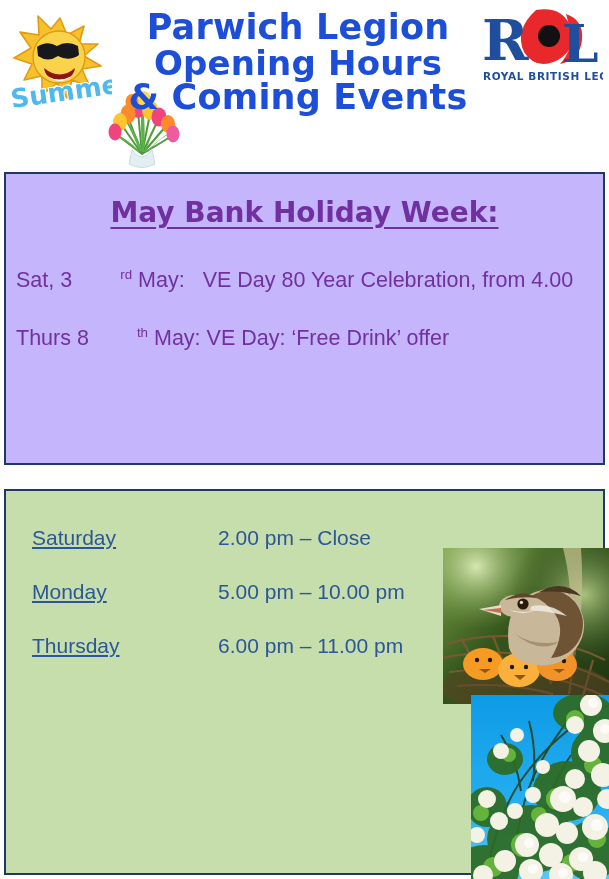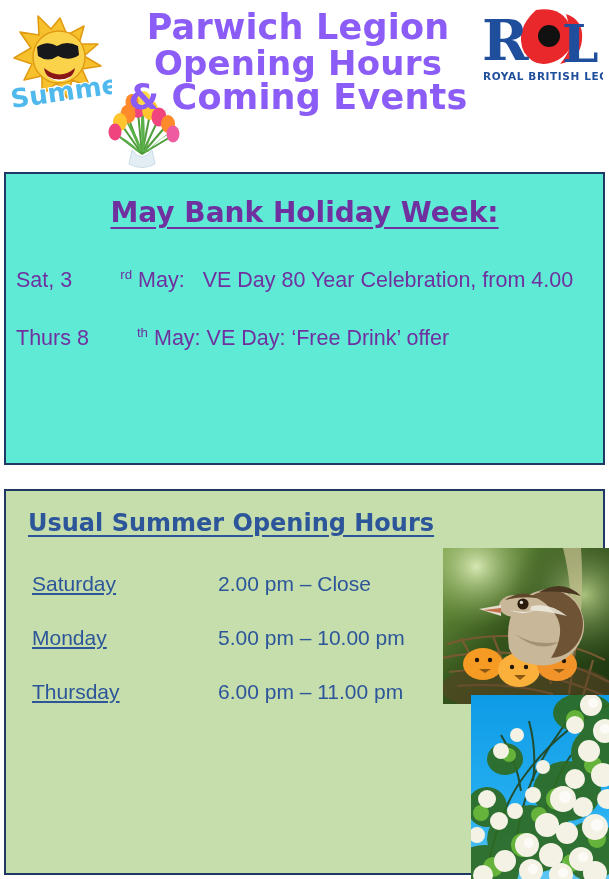--- a/index.html
+++ b/index.html
@@ -33,42 +33,42 @@
     position: absolute;
     left: 88px; top: 62px;
     width: 108px; height: 106px;
   }
 
   .title-block {
     position: absolute;
     left: 108px; top: 10px;
     width: 380px;
     text-align: center;
-    color: #8b5cf6;
+    color: #1d4ed8;
     font-family: "DejaVu Sans", sans-serif;
     font-weight: bold;
     line-height: 1.02;
     letter-spacing: 0.2px;
   }
   .title-line { font-size: 35px; white-space: nowrap; }
   .title-line.l2 { font-size: 34px; }
   .title-line.l3 { font-size: 35px; }
 
   .rbl-logo {
     position: absolute;
     right: 6px; top: 4px;
     width: 125px; height: 88px;
   }
 
   
   .yellow-panel {
     position: absolute;
     left: 4px; top: 172px;
     width: 601px; height: 293px;
-    background: #5eead4;
+    background: #c4b5fd;
     border: 2px solid #1F3864;
   }
   .yellow-heading {
     margin-top: 22px;
     text-align: center;
     color: #7030A0;
     font-family: "DejaVu Sans", sans-serif;
     font-weight: bold;
     font-size: 28px;
     text-decoration: underline;
@@ -221,21 +221,20 @@
 
 
   <div class="yellow-line r3">
     <span class="lbl-col">
       <span>Thurs </span><span>8</span><sup>th</sup><span> May:</span>
     </span><span style="display:inline-block;width:6px"></span><span>VE Day: ‘Free Drink’ offer</span>
   </div>
 </div>
 
 <div class="green-panel">
-  <div class="green-heading">Usual Summer Opening Hours</div>
 
   <table class="hours-table">
     <tbody>
       <tr>
         <td class="day">Saturday</td>
         <td class="time">2.00 pm – Close</td>
       </tr>
       <tr>
         <td class="day">Monday</td>
         <td class="time">5.00 pm – 10.00 pm</td>

